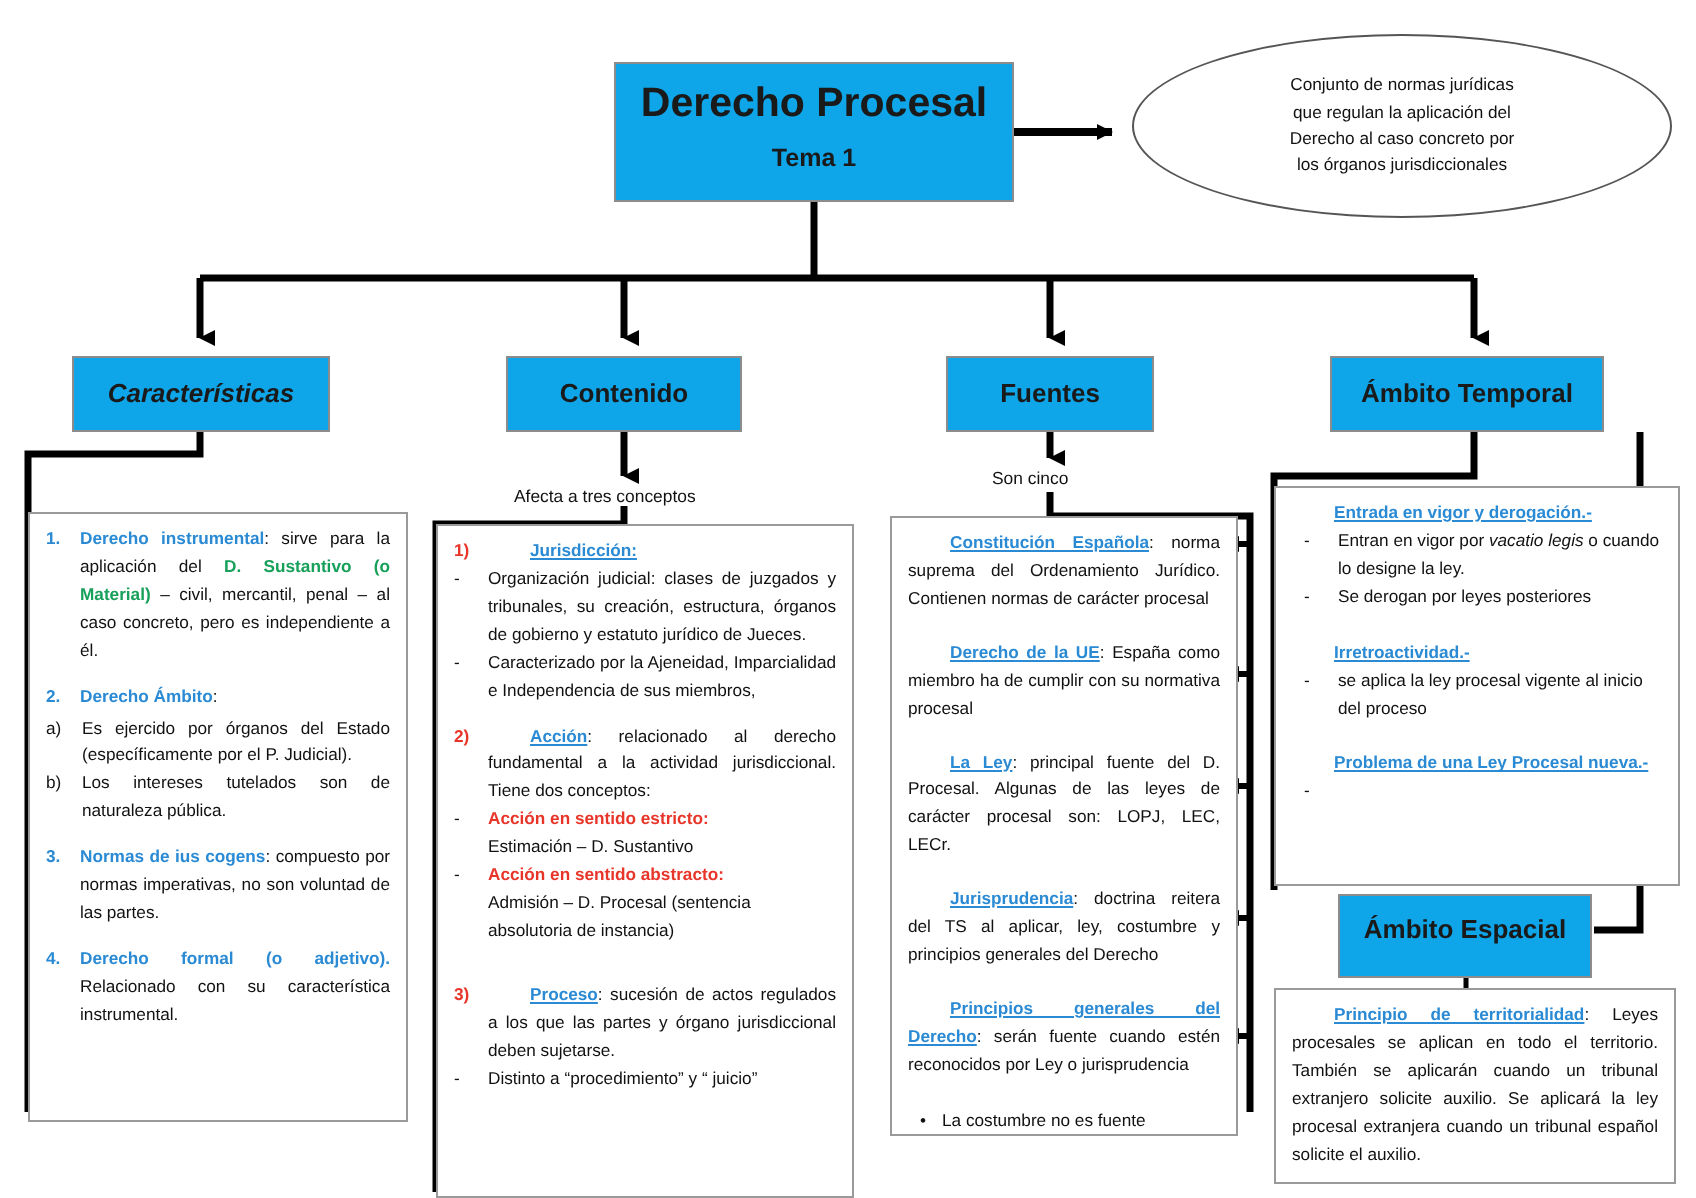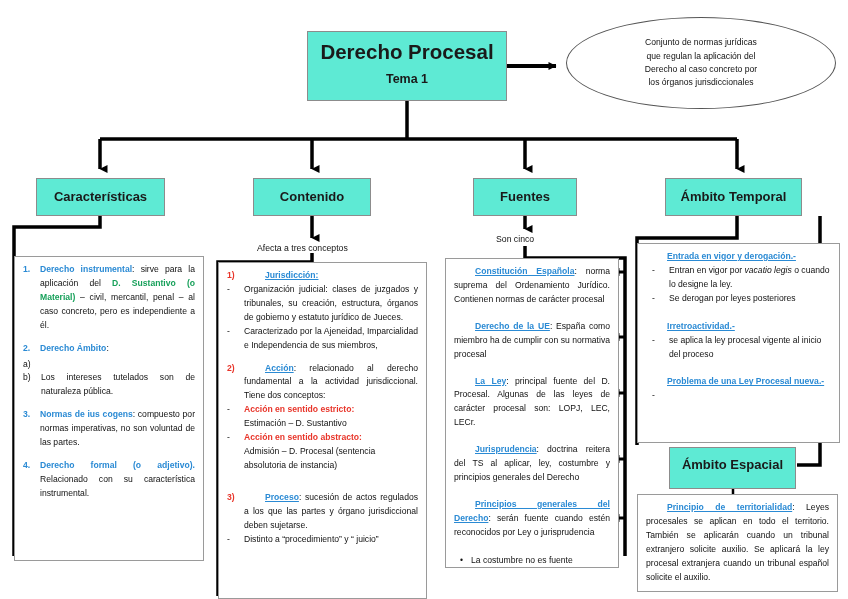--- a/index.html
+++ b/index.html
@@ -21,35 +21,35 @@
   #wires {
     position: absolute;
     left: 0; top: 0;
     width: 848px; height: 599px;
     pointer-events: none;
   }
   .node {
     position: absolute;
     box-sizing: border-box;
     border: 1px solid #8c8c8c;
-    background: #5eead4;
+    background: #0ea5e9;
     text-align: center;
     font-weight: bold;
     color: #1a1a1a;
   }
   .node .line1 { display: block; }
   .node .line2 { display: block; font-size: 12.5px; margin-top: 8px; }
 
   #root-node {
     left: 307px; top: 31px;
     width: 200px; height: 70px;
     font-size: 20.5px;
     padding-top: 8px;
   }
-  #lvl2-caracteristicas { left: 36px;  top: 178px; width: 129px; height: 38px; font-size: 13px; line-height: 36px; }
+  #lvl2-caracteristicas { left: 36px;  top: 178px; width: 129px; height: 38px; font-size: 13px; line-height: 36px; font-style: italic; }
   #lvl2-contenido       { left: 253px; top: 178px; width: 118px; height: 38px; font-size: 13px; line-height: 36px; }
   #lvl2-fuentes         { left: 473px; top: 178px; width: 104px; height: 38px; font-size: 13px; line-height: 36px; }
   #lvl2-ambito-temporal { left: 665px; top: 178px; width: 137px; height: 38px; font-size: 13px; line-height: 36px; }
   #lvl3-ambito-espacial { left: 669px; top: 447px; width: 127px; height: 42px; font-size: 13px; line-height: 34px; }
 
   .ellipse {
     position: absolute;
     left: 566px; top: 17px;
     width: 270px; height: 92px;
     border: 1px solid #555;
@@ -212,20 +212,21 @@
       </div>
     </div>
 
     <div class="blk">
       <div class="li">
         <span class="marker m-blue">2.</span>
         <span class="body nojust"><span class="t-blue">Derecho Ámbito</span><span class="t-black">:</span></span>
       </div>
       <div class="li" style="margin-top:2px;">
         <span class="marker alpha t-black">a)</span>
+        <span class="body">Es ejercido por órganos del Estado (específicamente por el P. Judicial).</span>
       </div>
       <div class="li">
         <span class="marker alpha t-black">b)</span>
         <span class="body">Los intereses tutelados son de naturaleza pública.</span>
       </div>
     </div>
 
     <div class="blk">
       <div class="li">
         <span class="marker m-blue">3.</span>

